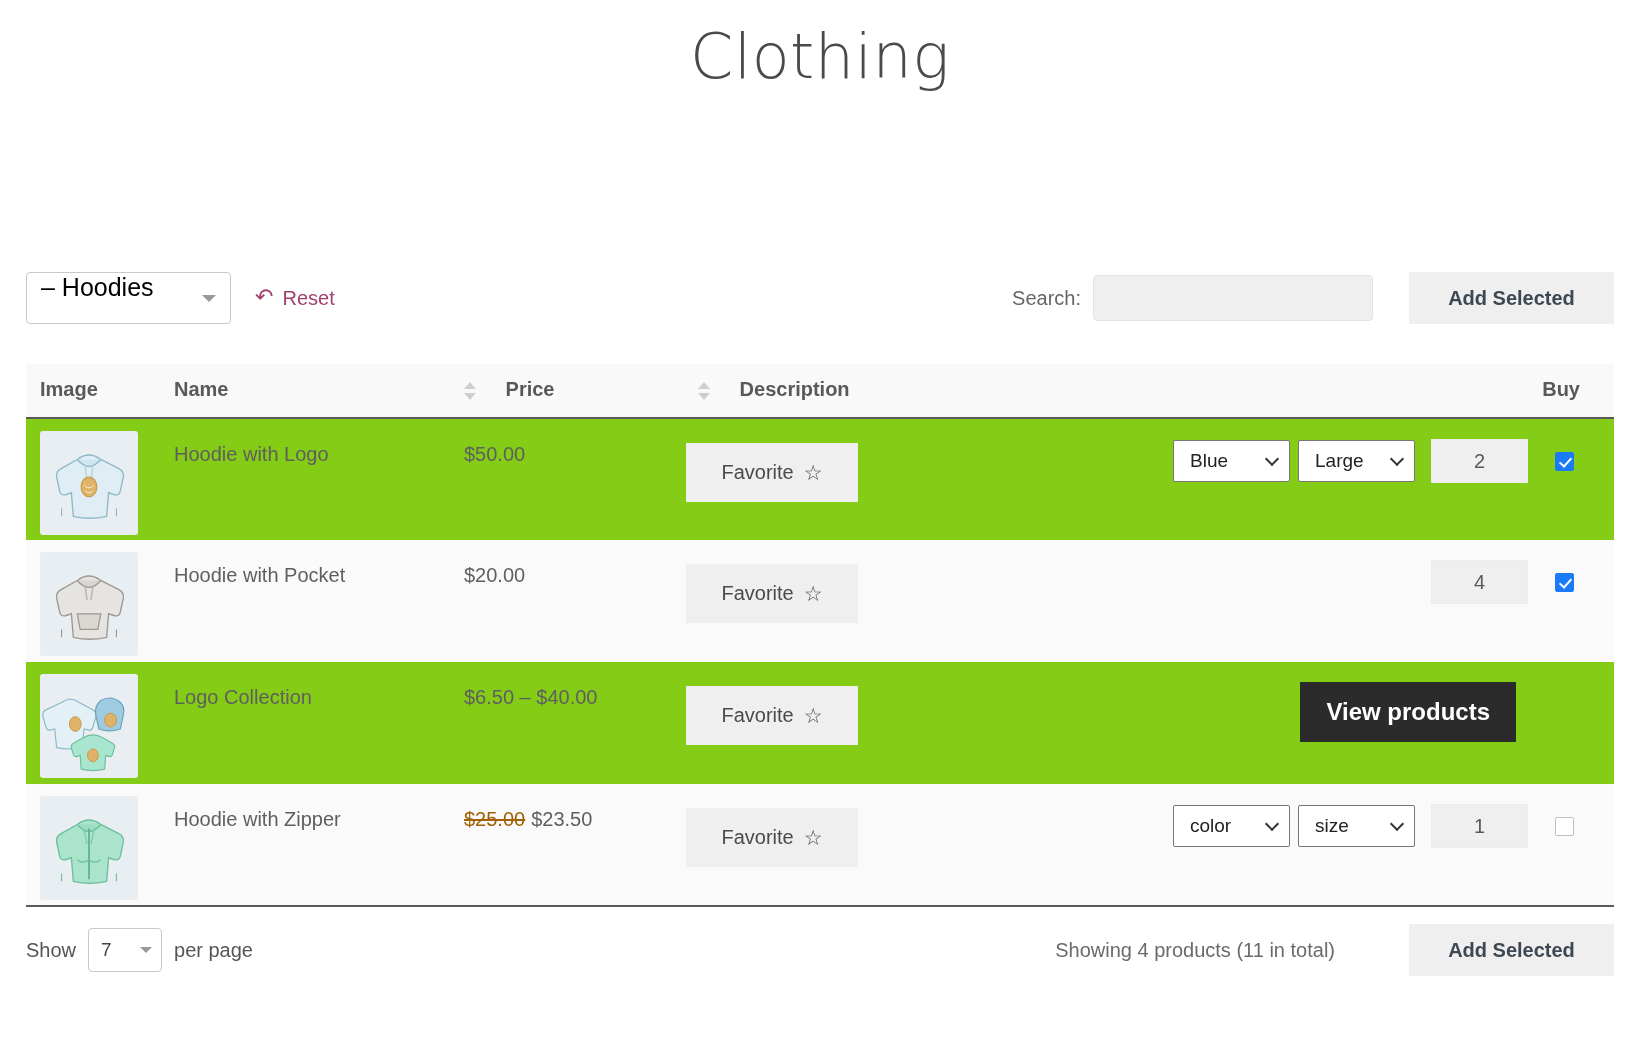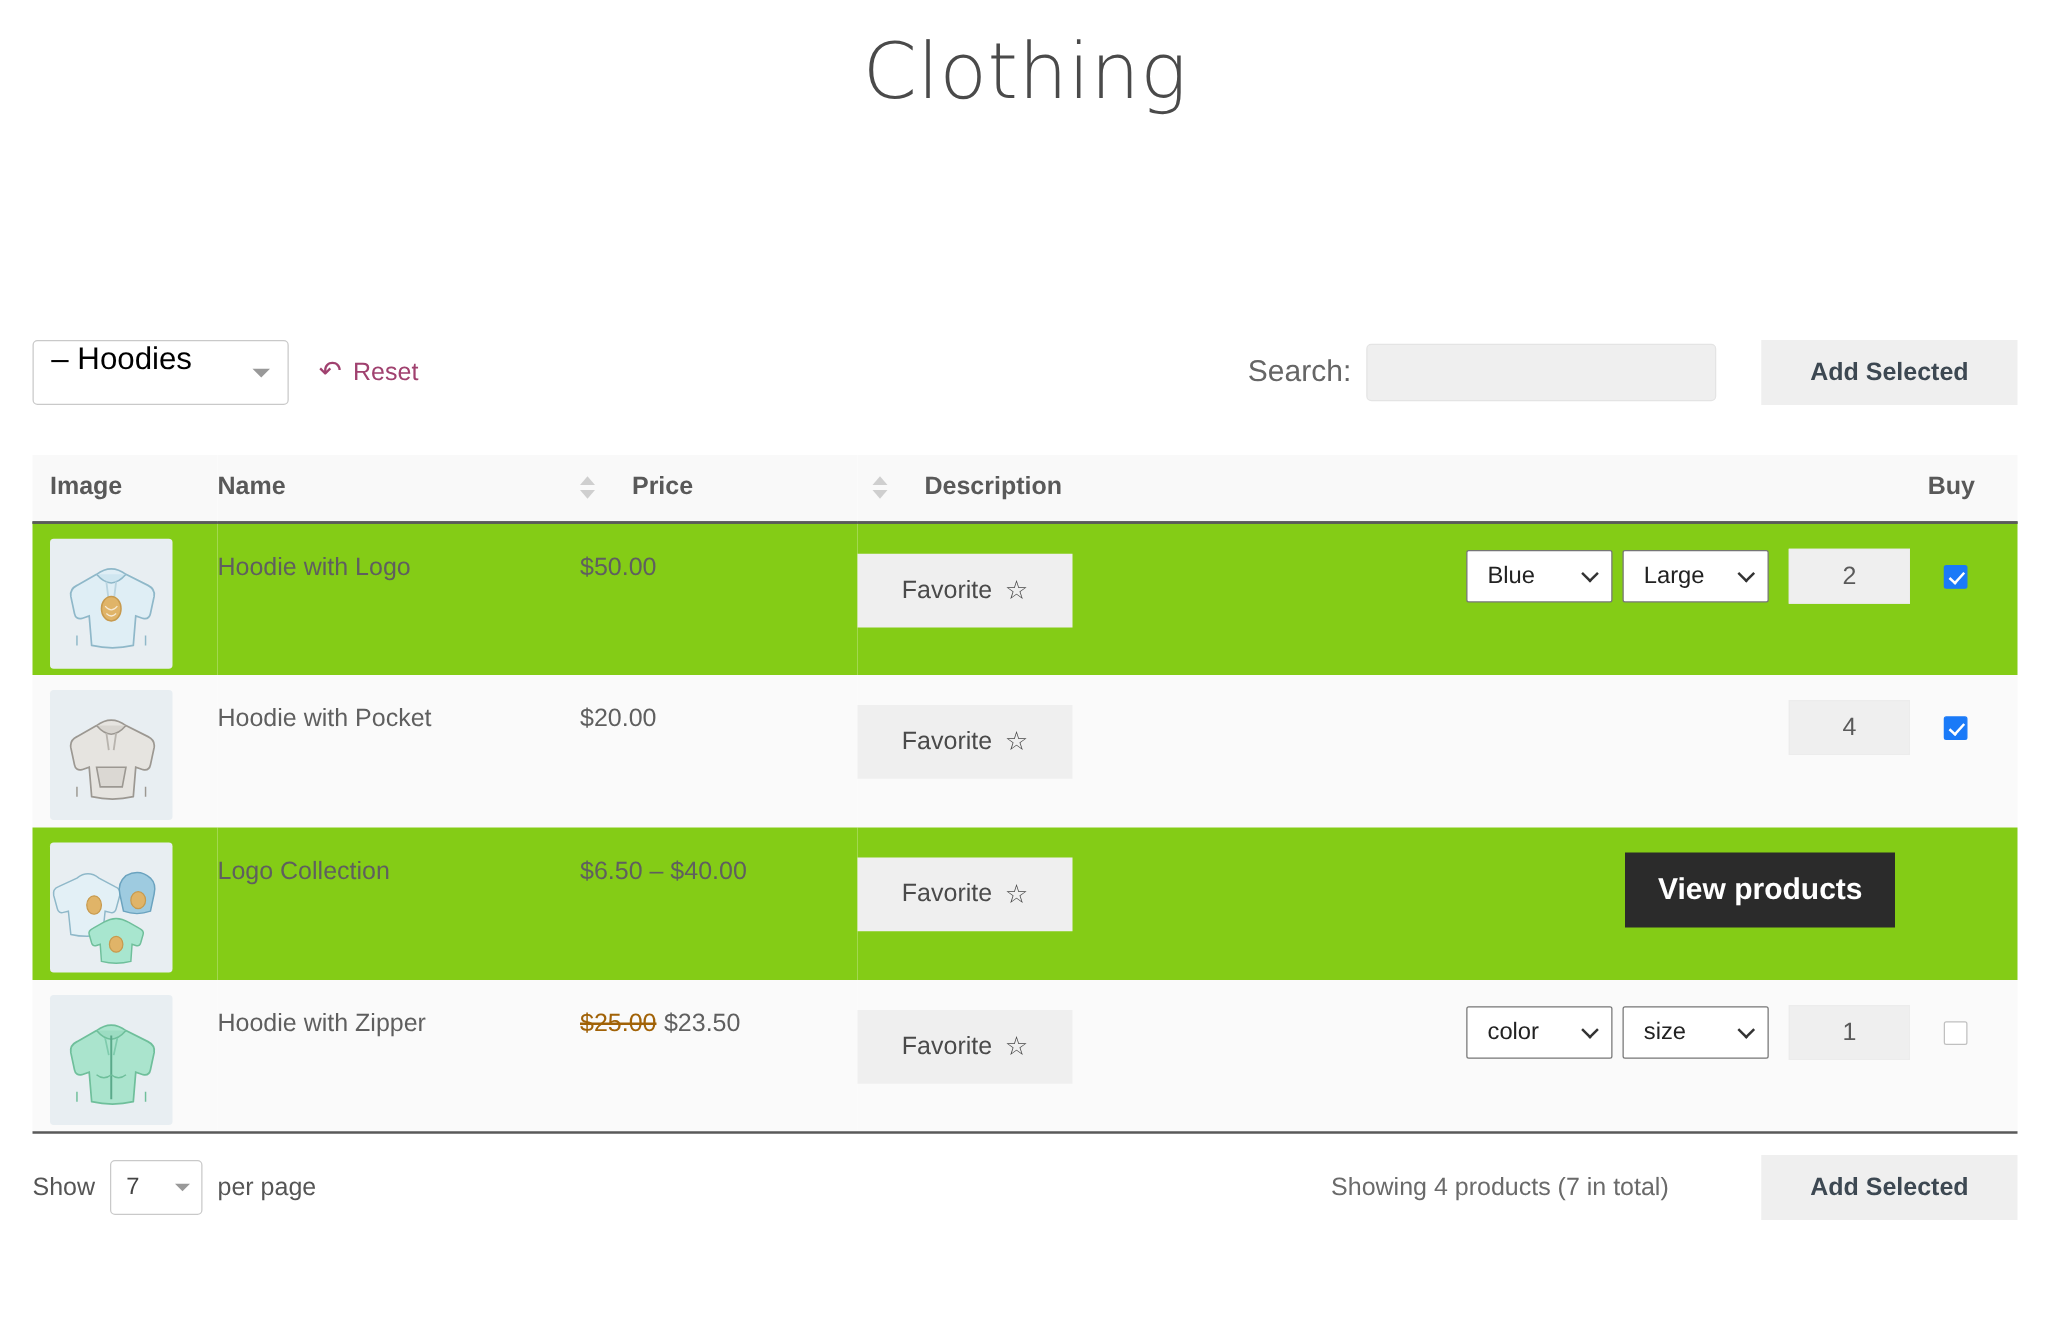--- a/index.html
+++ b/index.html
@@ -65,21 +65,21 @@
     font-size: 20px;
     cursor: pointer;
     text-decoration: none;
   }
   .reset-icon { display: inline-block; line-height: 1; font-size: 22px; color: #a0416f; transform: translateY(-1px); }
 
   .toolbar-right {
     margin-left: auto;
     display: flex; align-items: center;
   }
-  .search-label { font-size: 24px; color: #666; margin-right: 12px; text-align: right; }
+  .search-label { font-size: 20px; color: #666; margin-right: 12px; text-align: right; }
   .search-input {
     width: 280px; height: 46px;
     background: #efefef;
     border: 1px solid #e4e4e4;
     border-radius: 4px;
     outline: none;
     font-size: 18px;
     padding: 0 10px;
     color: #444;
     font-family: "Liberation Sans", sans-serif;
@@ -495,18 +495,18 @@
   <div class="footer">
     <div class="show-group">
       <span>Show</span>
       <div class="per-page-select">
         <span>7</span>
         <span class="caret"></span>
       </div>
       <span>per page</span>
     </div>
     <div class="footer-right">
-      <span class="showing-text">Showing 4 products (7 in total)</span>
+      <span class="showing-text">Showing 4 products (11 in total)</span>
       <button class="btn-add">Add Selected</button>
     </div>
   </div>
 
 </div>
 
 </body></html>

